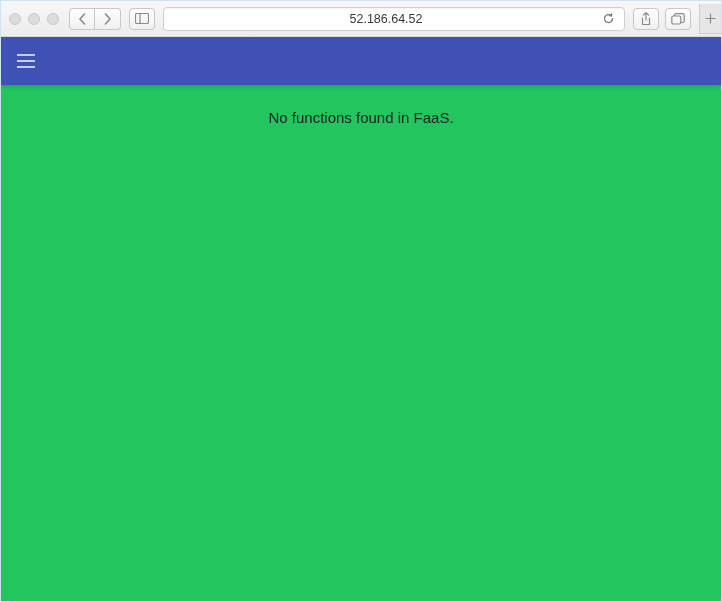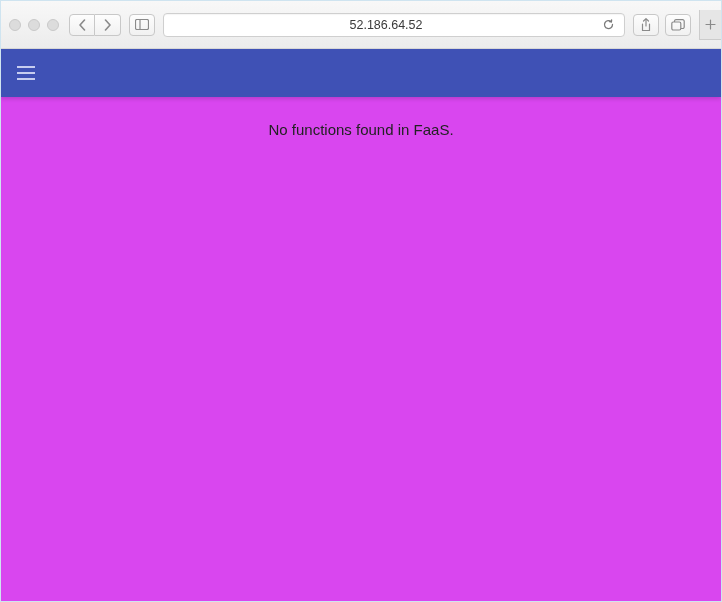--- a/index.html
+++ b/index.html
@@ -6,21 +6,21 @@
     body {
       font-family: -apple-system, BlinkMacSystemFont, "Helvetica Neue", Arial, sans-serif;
       background: #fff;
       width: 722px;
       height: 602px;
       overflow: hidden;
       border: 1px solid #cfe4f0;
     }
     
     .browser-chrome {
-      height: 48px;
+      height: 36px;
       background: linear-gradient(#f8f8f8, #ececec);
       border-bottom: 1px solid #d7d7d7;
       display: flex;
       align-items: center;
       padding: 16px 8px;
       position: relative;
     }
     .traffic-lights {
       display: flex;
       gap: 7px;
@@ -98,21 +98,21 @@
       justify-content: center;
       color: #8a8a8a;
       margin-left: 2px;
       margin-right: -8px;
       align-self: stretch;
       margin-top: -0px;
     }
     
     .app-area {
       height: calc(100% - 36px);
-      background: #d946ef;
+      background: #22c55e;
       display: flex;
       flex-direction: column;
     }
     .app-header {
       height: 48px;
       background: #3f51b5;
       display: flex;
       align-items: center;
       padding: 0 14px;
       box-shadow: 0 2px 4px rgba(0,0,0,0.15);

